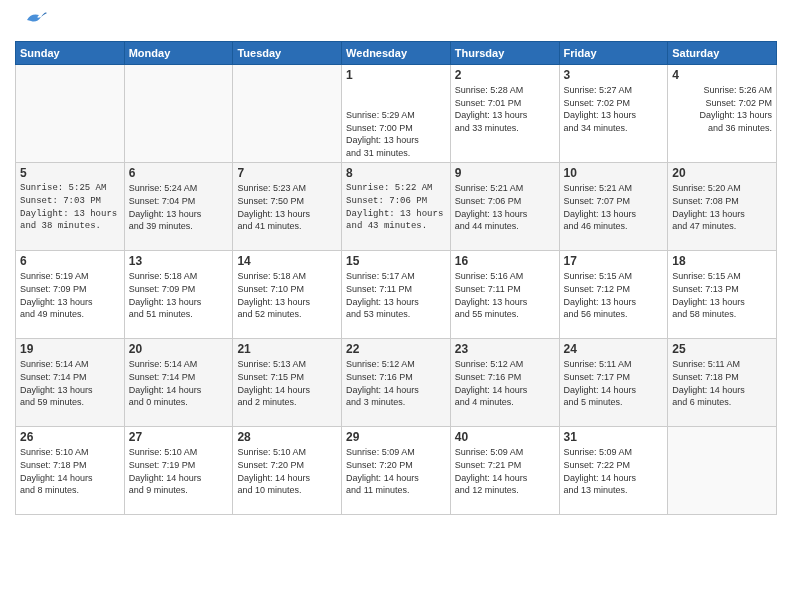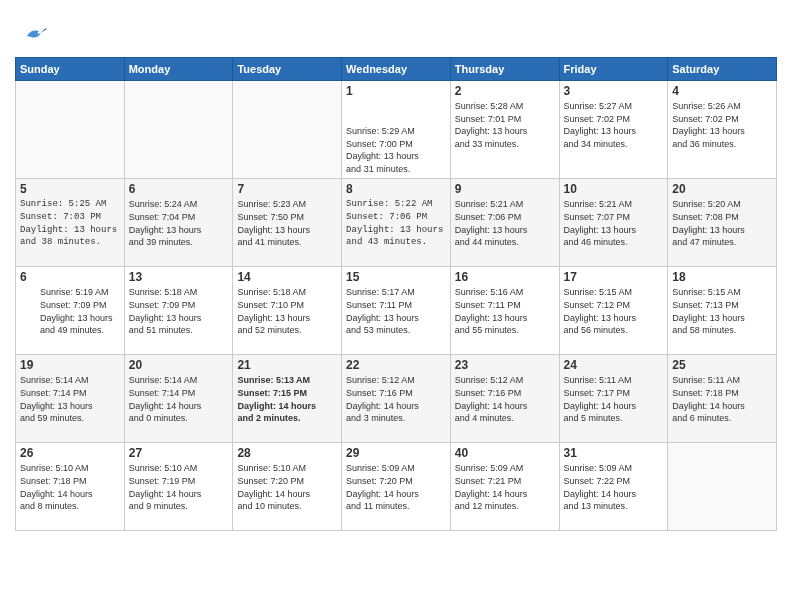--- a/index.html
+++ b/index.html
@@ -6,21 +6,21 @@
     body {
       width: 792px;
       height: 612px;
       font-family: Arial, sans-serif;
       background: #fff;
       overflow: hidden;
     }
     .page {
       width: 792px;
       height: 612px;
-      padding: 26px 15px;
+      padding: 10px 15px;
     }
     .header {
       display: flex;
       justify-content: space-between;
       align-items: flex-start;
       margin-bottom: 6px;
     }
     .logo {
       display: flex;
       flex-direction: column;
@@ -140,21 +140,21 @@
           </td>
           <td>
             <div class="day-num">3</div>
             <div class="day-info" style="white-space: pre-line;">Sunrise: 5:27 AM
 Sunset: 7:02 PM
 Daylight: 13 hours
 and 34 minutes.</div>
           </td>
           <td>
             <div class="day-num">4</div>
-            <div class="day-info" style="white-space: pre-line;">Sunrise: 5:26 AM
+            <div class="day-info" style="white-space: pre-line; text-align: right;">Sunrise: 5:26 AM
 Sunset: 7:02 PM
 Daylight: 13 hours
 and 36 minutes.</div>
           </td>
         </tr>
         <tr>
           <td>
             <div class="day-num">5</div>
             <div class="day-info" style="white-space: pre-line; font-family: Liberation Mono, monospace;">Sunrise: 5:25 AM
 Sunset: 7:03 PM
@@ -200,21 +200,21 @@
             <div class="day-num">20</div>
             <div class="day-info" style="white-space: pre-line;">Sunrise: 5:20 AM
 Sunset: 7:08 PM
 Daylight: 13 hours
 and 47 minutes.</div>
           </td>
         </tr>
         <tr>
           <td>
             <div class="day-num">6</div>
-            <div class="day-info" style="white-space: pre-line; margin-left: 20px;">Sunrise: 5:19 AM
+            <div class="day-info" style="white-space: pre-line;">Sunrise: 5:19 AM
 Sunset: 7:09 PM
 Daylight: 13 hours
 and 49 minutes.</div>
           </td>
           <td>
             <div class="day-num">13</div>
             <div class="day-info" style="white-space: pre-line;">Sunrise: 5:18 AM
 Sunset: 7:09 PM
 Daylight: 13 hours
 and 51 minutes.</div>
@@ -265,21 +265,21 @@
           </td>
           <td>
             <div class="day-num">20</div>
             <div class="day-info" style="white-space: pre-line;">Sunrise: 5:14 AM
 Sunset: 7:14 PM
 Daylight: 14 hours
 and 0 minutes.</div>
           </td>
           <td>
             <div class="day-num">21</div>
-            <div class="day-info" style="white-space: pre-line; font-weight: bold;">Sunrise: 5:13 AM
+            <div class="day-info" style="white-space: pre-line;">Sunrise: 5:13 AM
 Sunset: 7:15 PM
 Daylight: 14 hours
 and 2 minutes.</div>
           </td>
           <td>
             <div class="day-num">22</div>
             <div class="day-info" style="white-space: pre-line;">Sunrise: 5:12 AM
 Sunset: 7:16 PM
 Daylight: 14 hours
 and 3 minutes.</div>

